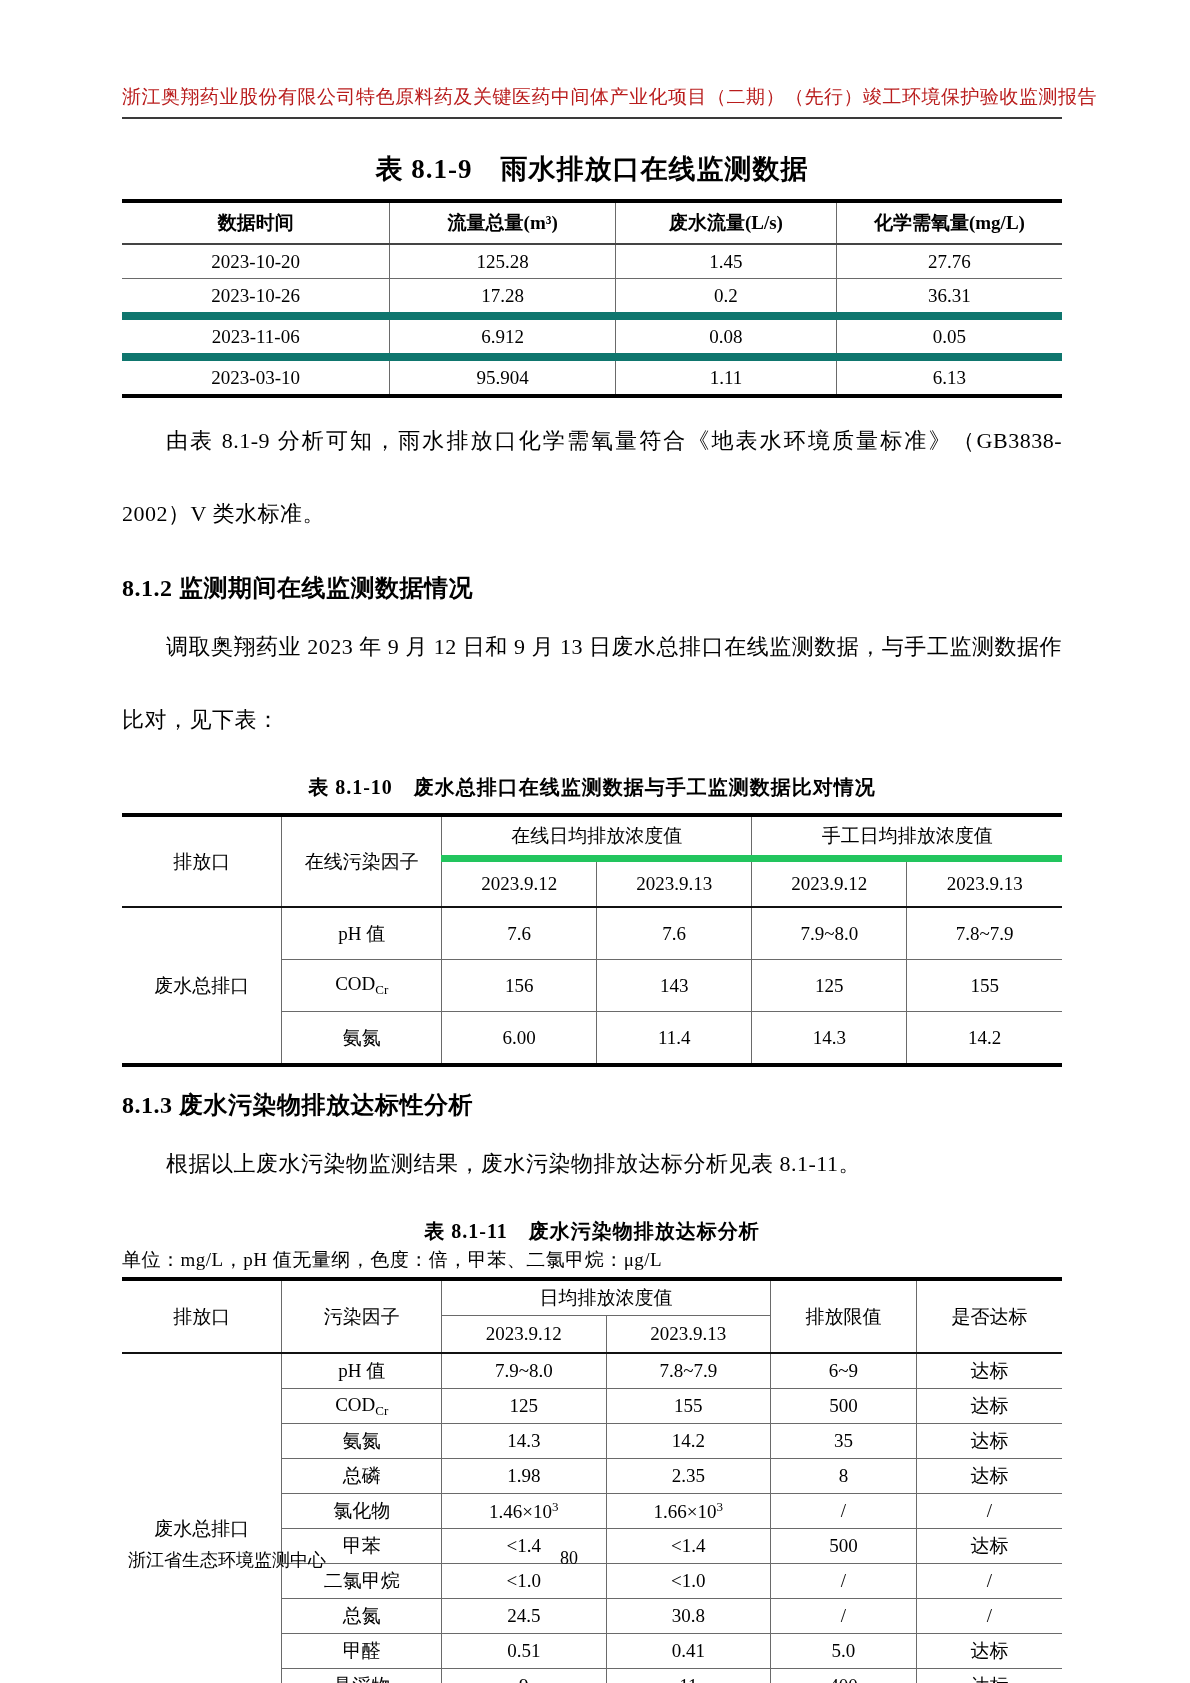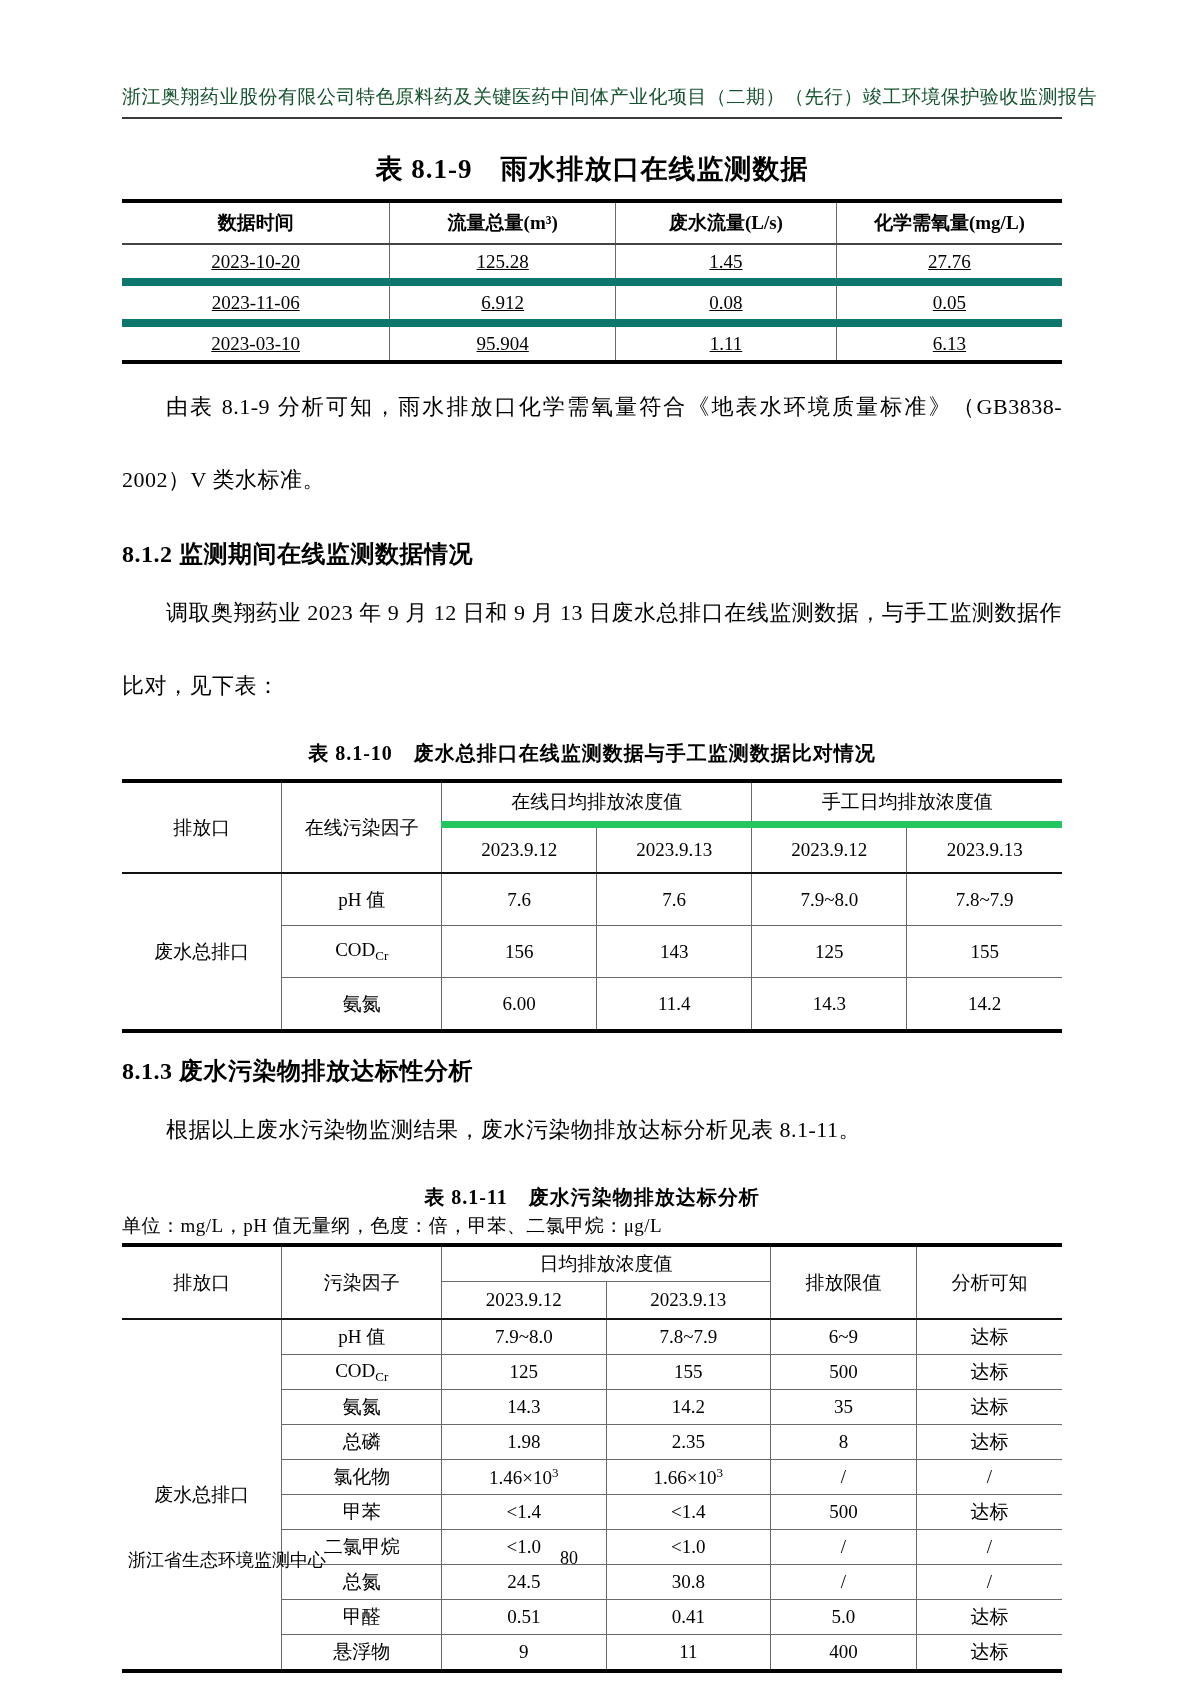--- a/index.html
+++ b/index.html
@@ -16,21 +16,21 @@
 
   
   .running-header{
     padding-top:84px;
     font-size:19px;
     letter-spacing:0.5px;
     text-align:center;
     white-space:nowrap;
     padding-bottom:7px;
     border-bottom:2px solid #3a3a3a;
-    color:#14532d;
+    color:#b91c1c;
   }
 
   
   .tcaption{
     text-align:center;font-weight:bold;font-size:27px;
     margin-top:32px;margin-bottom:12px;letter-spacing:1px;
   }
   .tcaption.small{font-size:20px;margin-top:18px;}
   .sec-heading{
     font-weight:bold;font-size:24px;margin-top:22px;margin-bottom:6px;
@@ -51,21 +51,21 @@
     border:1px solid #6a6a6a;
     text-align:center;vertical-align:middle;
     padding:0 4px;font-weight:normal;
     overflow:hidden;
   }
   table.dt td:first-child,table.dt th:first-child{border-left:none;}
   table.dt td:last-child,table.dt th:last-child{border-right:none;}
 
   
   #t1 th{height:40px;font-weight:bold;border-bottom:2px solid #444;}
-  #t1 td{height:33px;text-decoration:underline;}
+  #t1 td{height:33px;}
   #t1 tr.thicker td{border-top:8px solid #0f766e;}
 
   
   #t2 th{border-bottom:7px solid #22c55e;}
   #t2 .grp{height:38px;}
   #t2 .dth{height:44px;}
   #t2 thead tr:last-child th,#t2 thead th[rowspan]{border-bottom:2px solid #111;}
   #t2 td{height:51px;}
 
   
@@ -112,20 +112,26 @@
           <th>废水流量(L/s)</th>
           <th>化学需氧量(mg/L)</th>
         </tr>
       </thead>
       <tbody>
         <tr>
           <td>2023-10-20</td>
           <td>125.28</td>
           <td>1.45</td>
           <td>27.76</td>
+        </tr>
+        <tr>
+          <td>2023-10-26</td>
+          <td>17.28</td>
+          <td>0.2</td>
+          <td>36.31</td>
         </tr>
         <tr class="thicker">
           <td>2023-11-06</td>
           <td>6.912</td>
           <td>0.08</td>
           <td>0.05</td>
         </tr>
         <tr class="thicker">
           <td>2023-03-10</td>
           <td>95.904</td>
@@ -203,21 +209,21 @@
           <col style="width:17.5%">
           <col style="width:15.5%">
           <col style="width:15.5%">
         </colgroup>
       <thead>
         <tr>
           <th rowspan="2">排放口</th>
           <th rowspan="2">污染因子</th>
           <th colspan="2" class="grp">日均排放浓度值</th>
           <th rowspan="2">排放限值</th>
-          <th rowspan="2">分析可知</th>
+          <th rowspan="2">是否达标</th>
         </tr>
         <tr>
           <th class="dth">2023.9.12</th>
           <th class="dth">2023.9.13</th>
         </tr>
       </thead>
       <tbody>
         <tr>
           <td rowspan="10">废水总排口</td>
           <td>pH 值</td>

